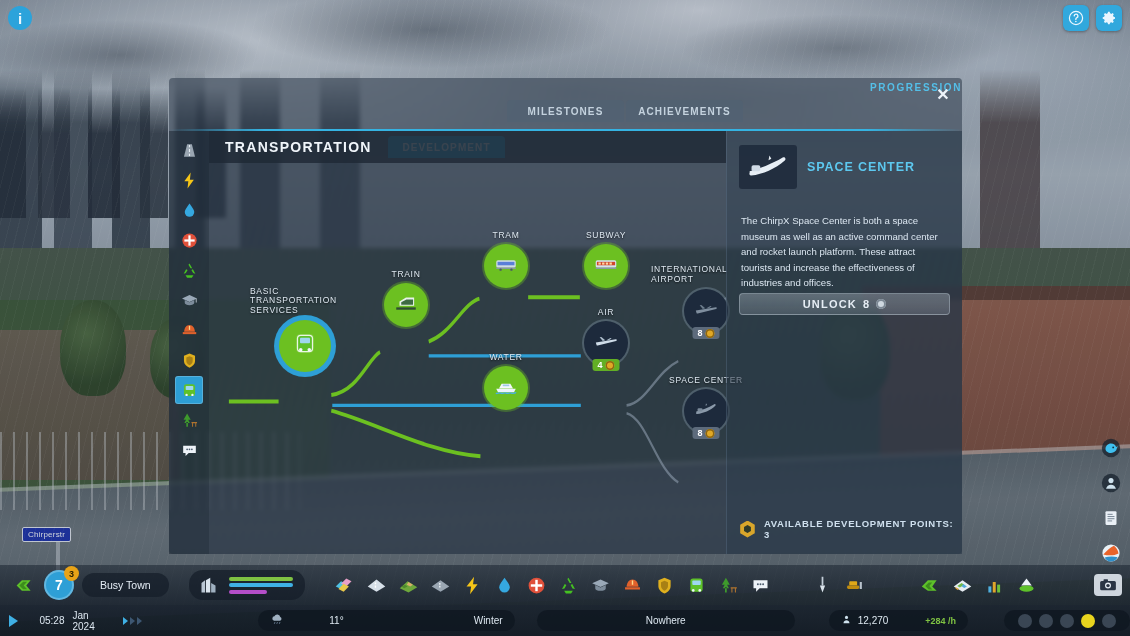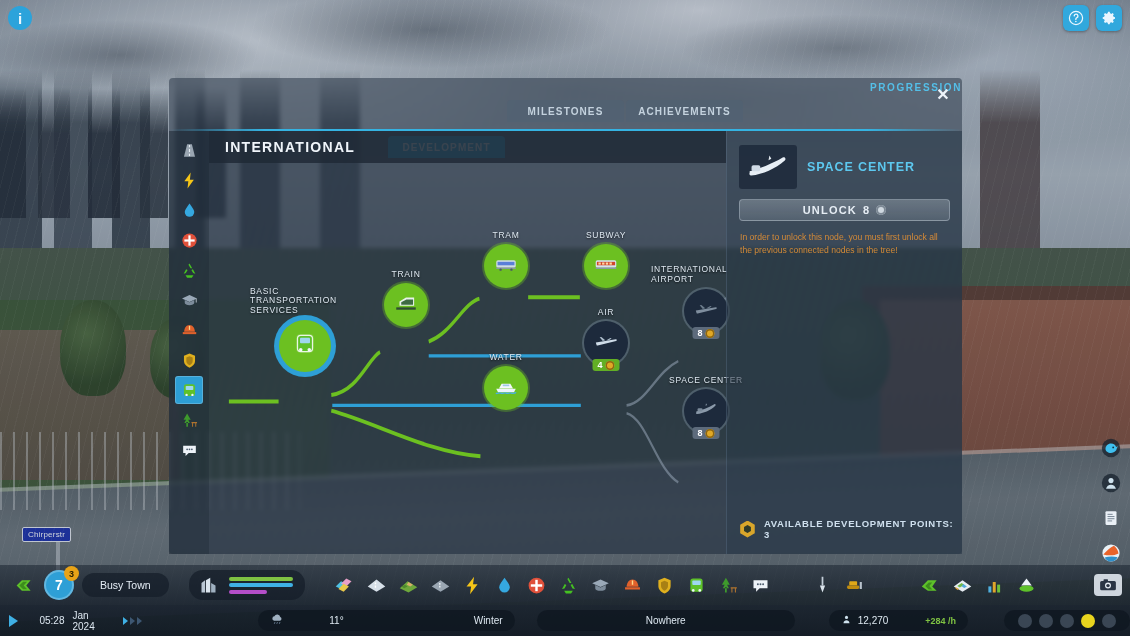--- a/index.html
+++ b/index.html
@@ -438,21 +438,21 @@
           <path d="M4 6h16v9H11l-4 4v-4H4z" fill="#eef3f8"></path>
           <circle cx="9" cy="10.5" r="1.1" fill="#4a5a6b"></circle>
             <circle cx="12" cy="10.5" r="1.1" fill="#4a5a6b"></circle>
             <circle cx="15" cy="10.5" r="1.1" fill="#4a5a6b"></circle>
         </svg>
       </div>
     </div>
 
     <div class="tree-area">
       <div class="tree-header">
-        <h1>INTERNATIONAL</h1>
+        <h1>TRANSPORTATION</h1>
       </div>
 
       <div class="canvas">
         <svg class="links" viewBox="0 0 520 300" preserveAspectRatio="none">
 
           <path d="M20 183 H70" stroke="#6cc021" stroke-width="3" fill="none"></path>
           <path d="M123 178 C150 175 160 150 172 145" stroke="#6cc021" stroke-width="3" fill="none"></path>
           <path d="M221 137 C245 130 255 108 272 104" stroke="#6cc021" stroke-width="3" fill="none"></path>
           <path d="M321 103 H373" stroke="#6cc021" stroke-width="3" fill="none"></path>
           <path d="M123 190 C170 200 220 222 273 225" stroke="#6cc021" stroke-width="3" fill="none"></path>
@@ -596,26 +596,26 @@
       <div class="info-head">
         <div class="info-thumb">
           <svg viewBox="0 0 24 16">
             <path d="M1.5 10.4C7 9 14 6.4 20.4 2.6c1.2-.7 2.2.8 1.2 1.7C16.2 9 9 12.2 2.4 12.9c-.9.1-1.3-1.2-.9-1.5z" fill="#e7eef5"></path>
             <rect x="2.6" y="7" width="5" height="3.4" rx="1" fill="#cfdae5"></rect>
             <path d="M12.8 1.4l1.1 1.9-1.6.9z" fill="#e7eef5"></path>
           </svg>
         </div>
         <div class="info-name">SPACE CENTER</div>
       </div>
+      <div class="info-desc">The ChirpX Space Center is both a space museum as well as an active command center and rocket launch platform. These attract tourists and increase the effectiveness of industries and offices.</div>
       <div class="unlock-btn">
         <span>UNLOCK</span>
         <span>8</span>
         <span class="coin"></span>
       </div>
-      <div class="info-hint">In order to unlock this node, you must first unlock all the previous connected nodes in the tree!</div>
 
       <div class="points-row">
         <div class="hexcoin">
             <i></i>
           </div>
         <div class="points-text">AVAILABLE DEVELOPMENT POINTS: 3</div>
       </div>
     </div>
   </div>
 </div>

